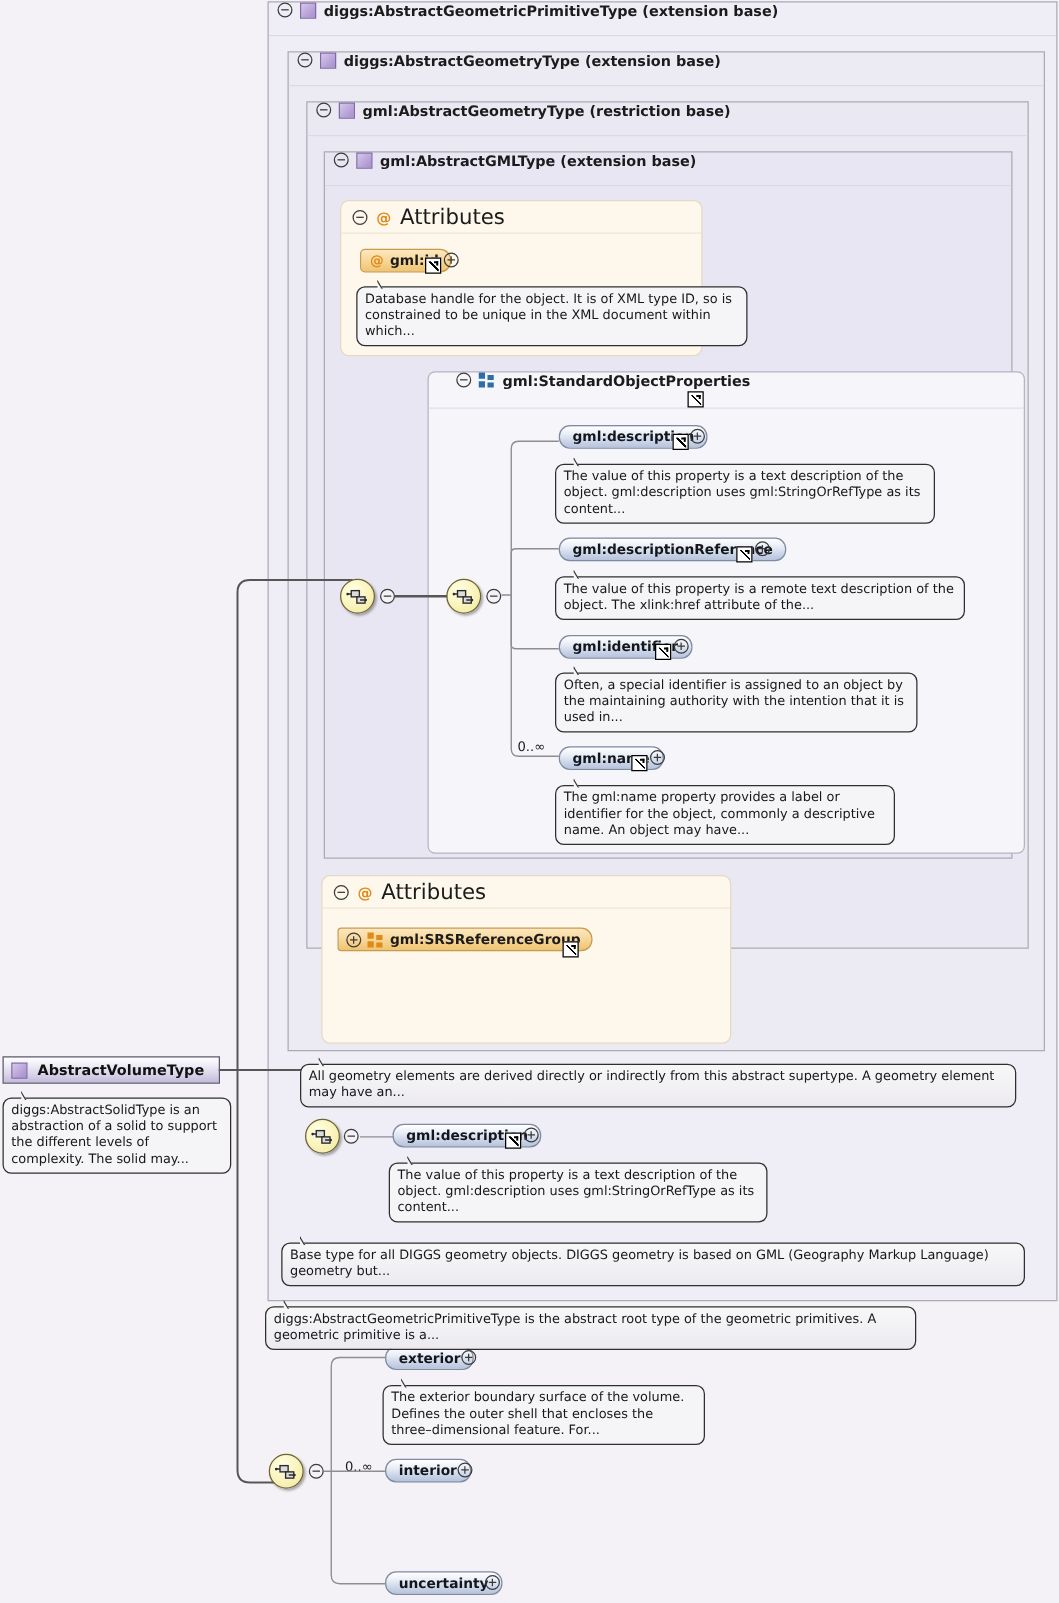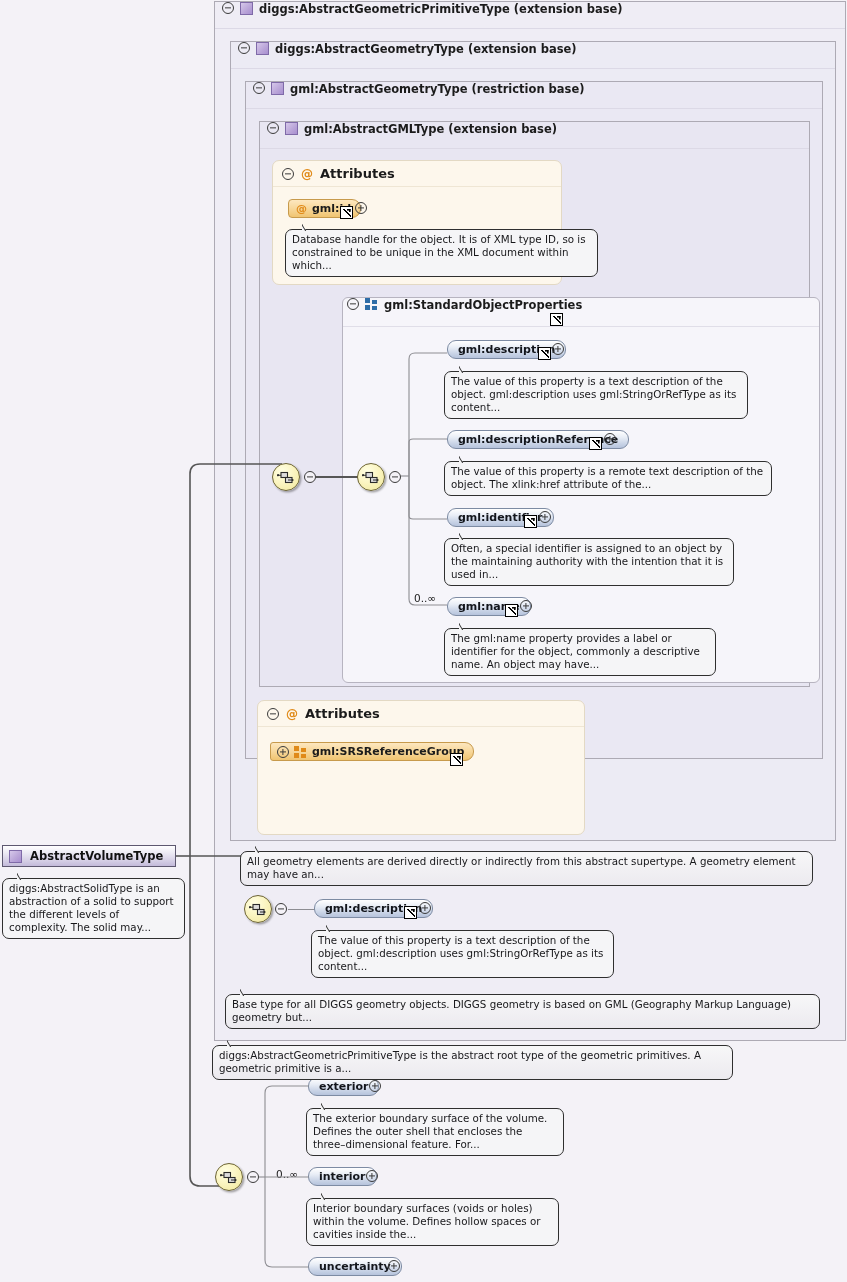--- a/index.html
+++ b/index.html
@@ -103,21 +103,21 @@
     padding-left: 9px;
     border-bottom: 1px solid #efe6d4;
   }
   .at-sym {
     color: #e08a18;
     font-size: 12px;
     font-weight: bold;
     line-height: 1;
   }
   .attr-title {
-    font-size: 13px; font-weight: bold; color: #1b1b1b;
+    font-size: 17px; font-weight: normal; color: #1b1b1b;
   }
 
   
   .attrnode {
     position: absolute;
     height: 19px;
     display: flex; align-items: center; gap: 5px;
     padding: 0 9px 0 7px;
     background: linear-gradient(to bottom, #fde7bf 0%, #f7d79a 50%, #f0c471 100%);
     border: 1px solid #c79a4c;
@@ -315,21 +315,21 @@
   </div>
   <div class="linkbadge" style="left:340px; top:206px;"></div>
   <div class="cplus" style="left:355px; top:202px;"></div>
 
   <div class="doc" style="left:285px; top:229px; width:313px;">
     <span class="tail" style="left:16px;"></span>
     <span>Database handle for the object. It is of XML type ID, so is constrained to be unique in the XML document within which...</span>
   </div>
 
   <div class="typebox" style="left:342px; top:297px; width:478px; height:386px; background:#f6f5fa; border-radius:6px; border:1px solid #b7b4c0;">
-    <div class="tb-header" style="border-bottom:1px solid #e0dee8; height:29px; padding-left:4px;">
+    <div class="tb-header" style="border-bottom:1px solid #e0dee8; height:29px; padding-left:22px;">
       <span class="toggle"></span>
       <span class="grp-icon">
           <i></i>
           <i></i>
           <i></i>
           <i></i>
         </span>
       <span class="tb-title">gml:StandardObjectProperties</span>
     </div>
   </div>
@@ -510,23 +510,19 @@
   <div class="doc" style="left:306px; top:1108px; width:258px;">
     <span class="tail" style="left:14px;"></span>
     <span>The exterior boundary surface of the volume. Defines the outer shell that encloses the three–dimensional feature. For...</span>
   </div>
 
   <span class="card" style="left:276px; top:1168px;">0..∞</span>
   <div class="elnode" style="left:308px; top:1167px;">
     <span>interior</span>
   </div>
   <div class="cplus" style="left:366px; top:1170px;"></div>
-  <div class="doc" style="left:306px; top:1198px; width:253px;">
-    <span class="tail" style="left:14px;"></span>
-    <span>Interior boundary surfaces (voids or holes) within the volume. Defines hollow spaces or cavities inside the...</span>
-  </div>
 
   <div class="elnode" style="left:308px; top:1257px;">
     <span>uncertainty</span>
   </div>
   <div class="cplus" style="left:388px; top:1260px;"></div>
 
 </div>
 
 </body></html>

